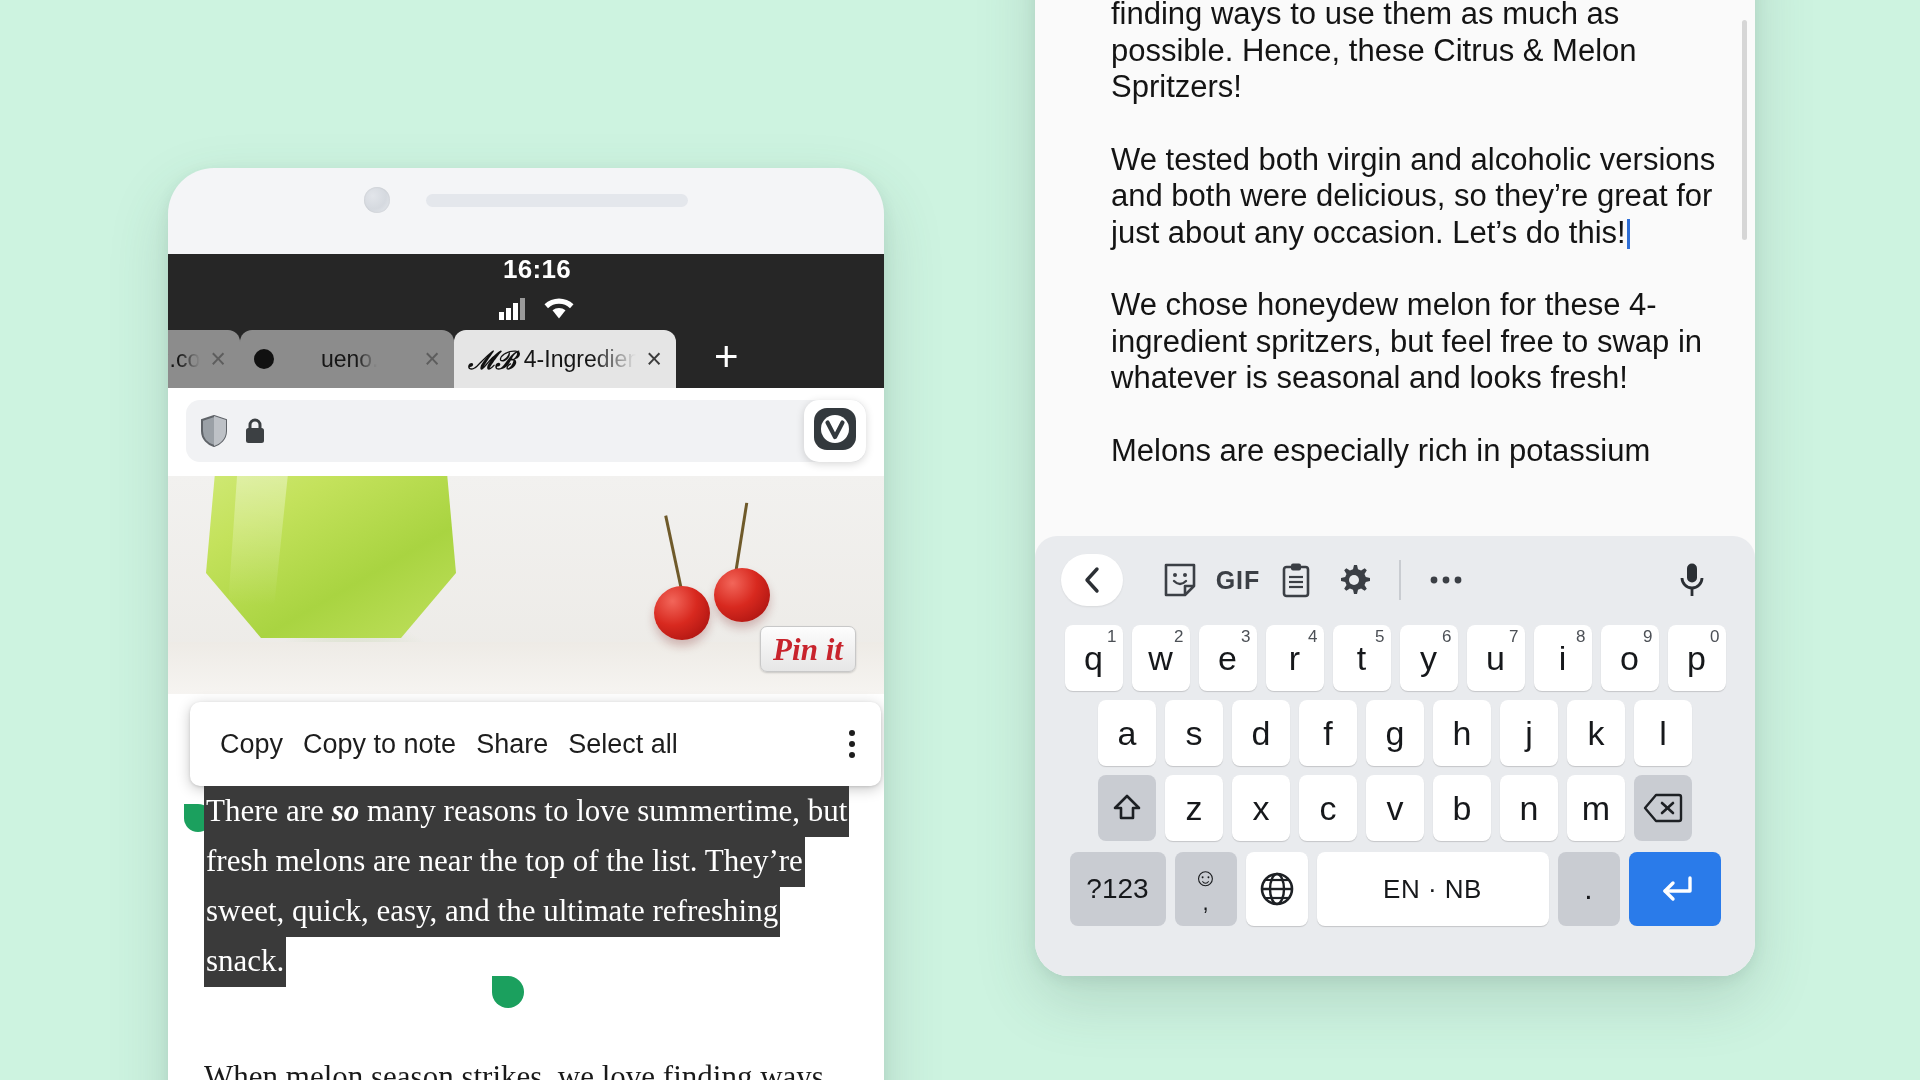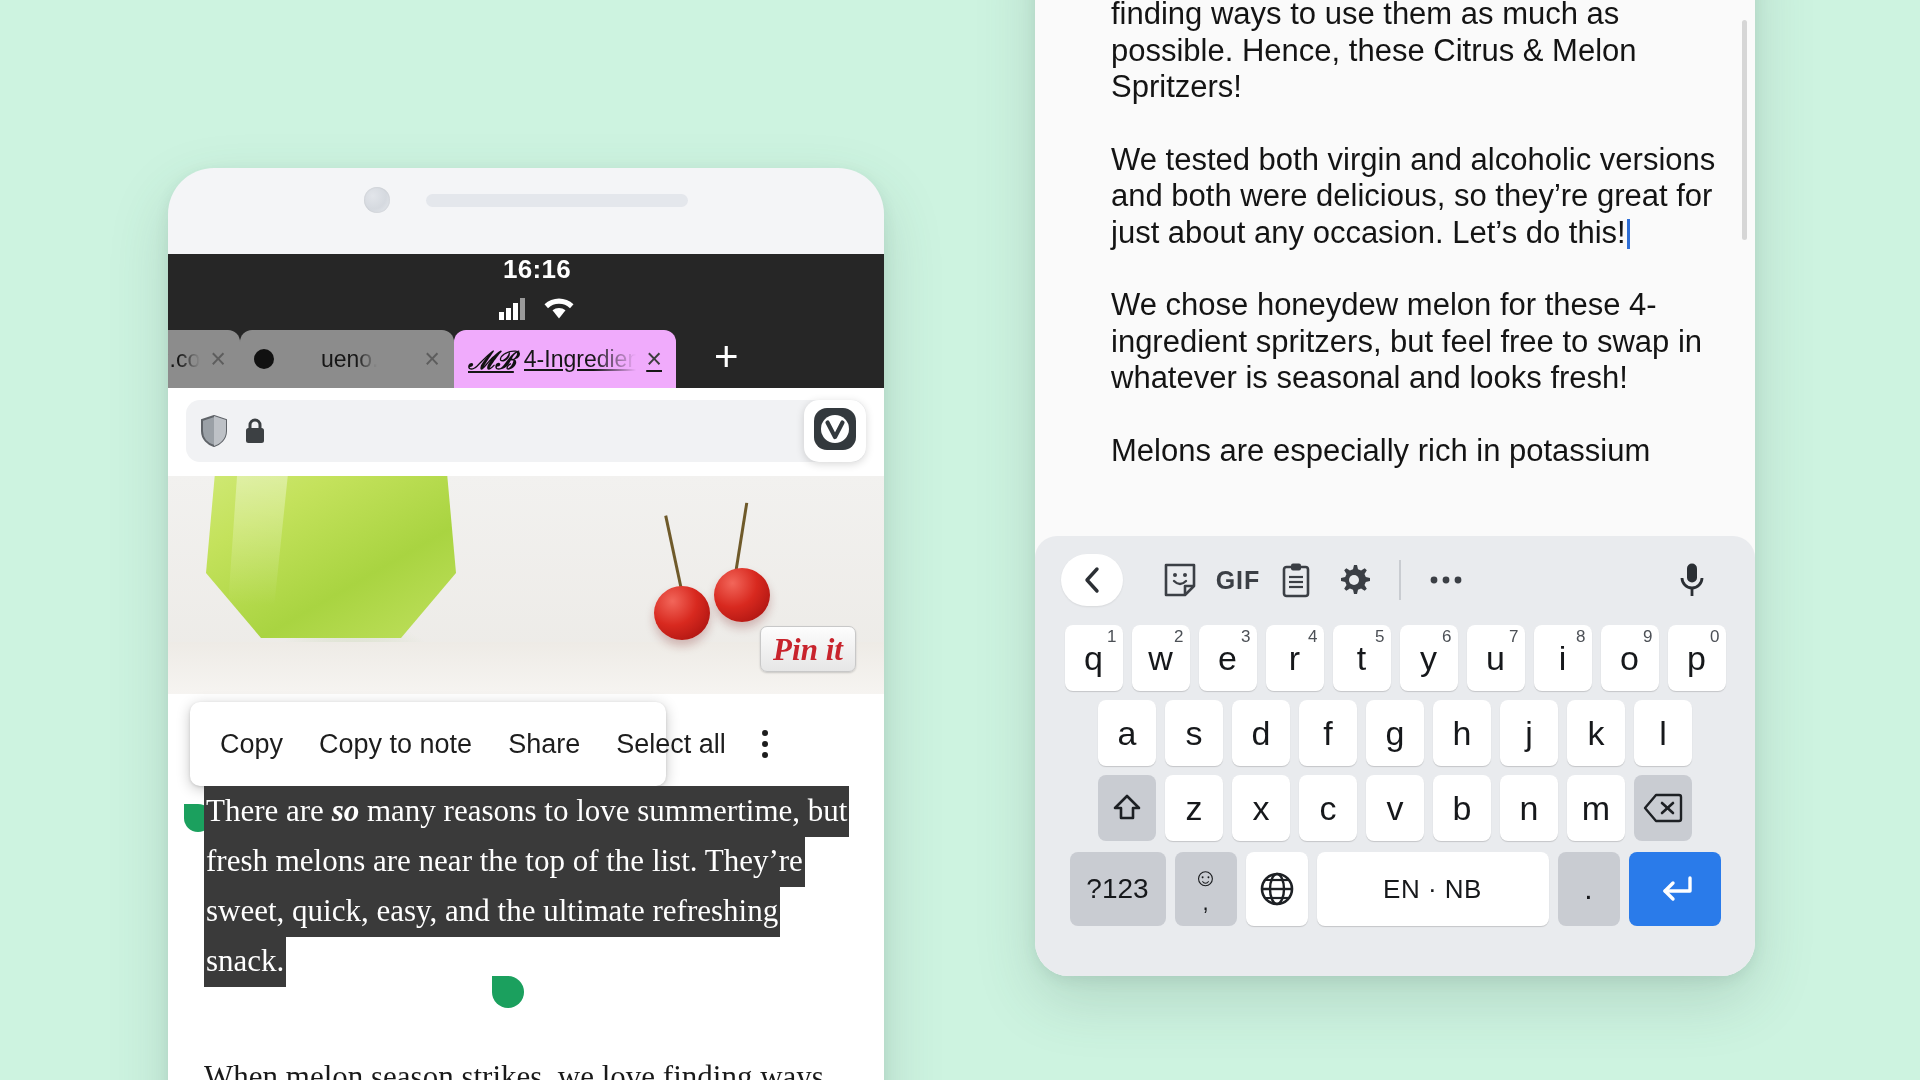--- a/index.html
+++ b/index.html
@@ -52,21 +52,21 @@
   #tab-strip{
     height:64px; background:#262626;
     display:flex; align-items:flex-end; padding-left:0;
   }
   .tab{
     height:58px; display:flex; align-items:center; gap:10px;
     border-radius:12px 12px 0 0; padding:0 14px;
     font-size:23px; position:relative;
   }
   .tab.inactive{ background:#8c8c8c; color:#161616; }
-  .tab.active{ background:#f0abfc; color:#161616;text-decoration:underline; }
+  .tab.active{ background:#e5e5e5; color:#161616; }
   .tab-title{
     white-space:nowrap; overflow:hidden;
     max-width:150px;
     -webkit-mask-image:linear-gradient(to right,#000 62%,rgba(0,0,0,0) 100%);
     mask-image:linear-gradient(to right,#000 62%,rgba(0,0,0,0) 100%);
   }
   #tab-0{ width:112px; margin-left:-40px; justify-content:flex-end; }
   #tab-0 .tab-title{ max-width:92px; }
   #tab-1{ width:214px;gap:47px; }
   #tab-2{ width:222px; }
@@ -149,23 +149,23 @@
     box-shadow:0 1px 2px rgba(0,0,0,.18);
   }
   #pin-it-label{
     font-family:"Liberation Serif", serif; font-style:italic; font-weight:bold;
     color:#c8232c; font-size:31px; line-height:1;
   }
 
   
   #selection-menu{
     position:absolute; left:22px; top:226px;
-    width:476px; height:84px; background:#fff; border-radius:10px;
+    width:691px; height:84px; background:#fff; border-radius:10px;
     box-shadow:0 3px 14px rgba(0,0,0,.22), 0 1px 3px rgba(0,0,0,.12);
-    display:flex; align-items:center; padding:0 26px 0 30px; gap:36px;
+    display:flex; align-items:center; padding:0 26px 0 30px; gap:20px;
   }
   .ctx-item{ font-size:27px; color:#1d1d1d; white-space:nowrap; }
   #ctx-overflow{ margin-left:auto; display:flex; flex-direction:column; gap:5px; }
   #ctx-overflow i{ width:6px; height:6px; border-radius:50%; background:#1d1d1d; display:block; }
 
   
   #article-body{
     position:absolute; left:0; top:310px; width:100%;
     padding:0 36px; font-family:"Liberation Serif", serif;
   }

